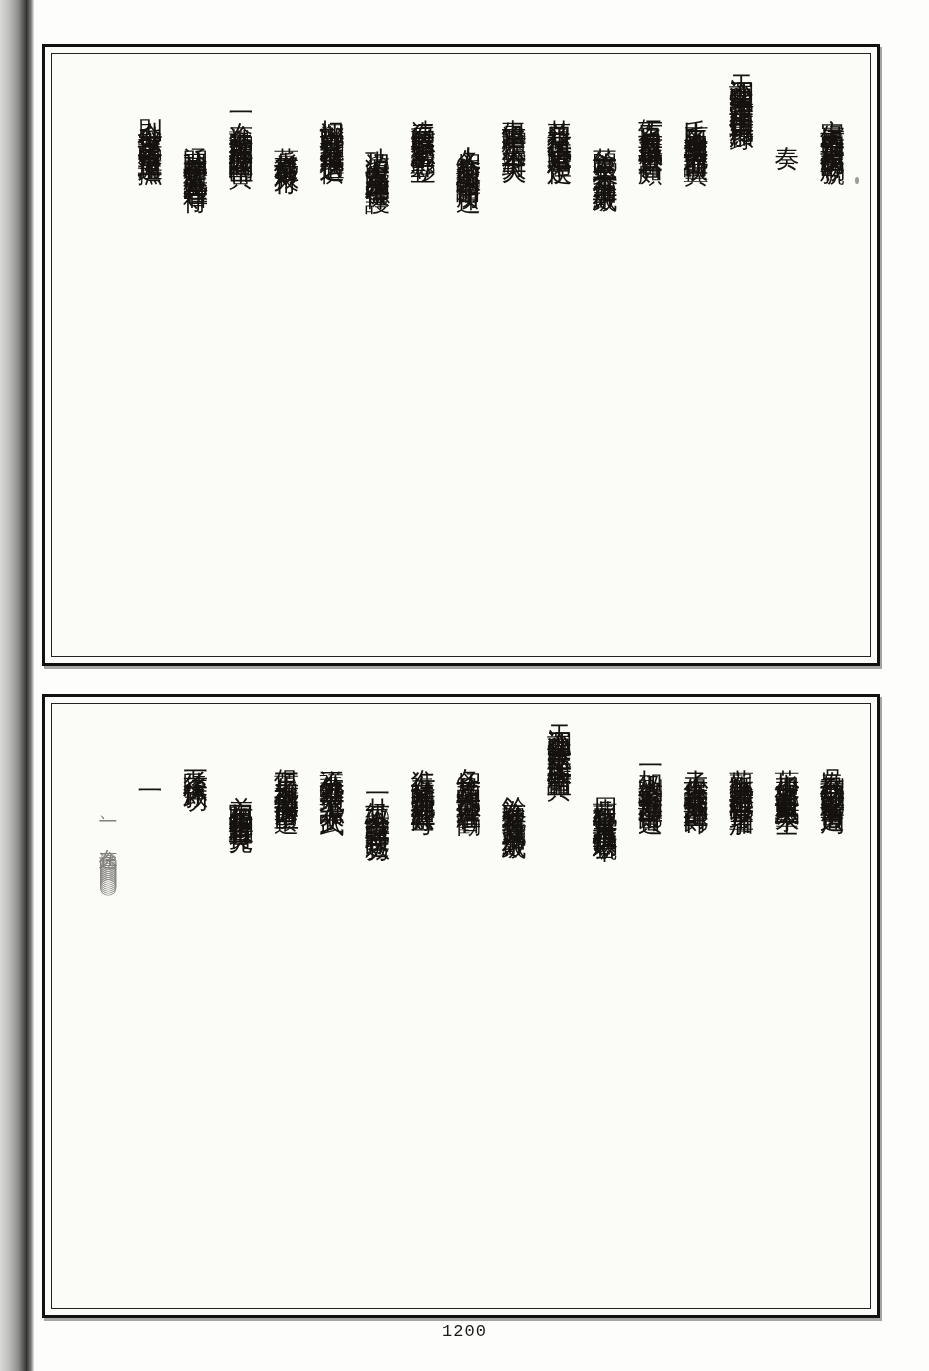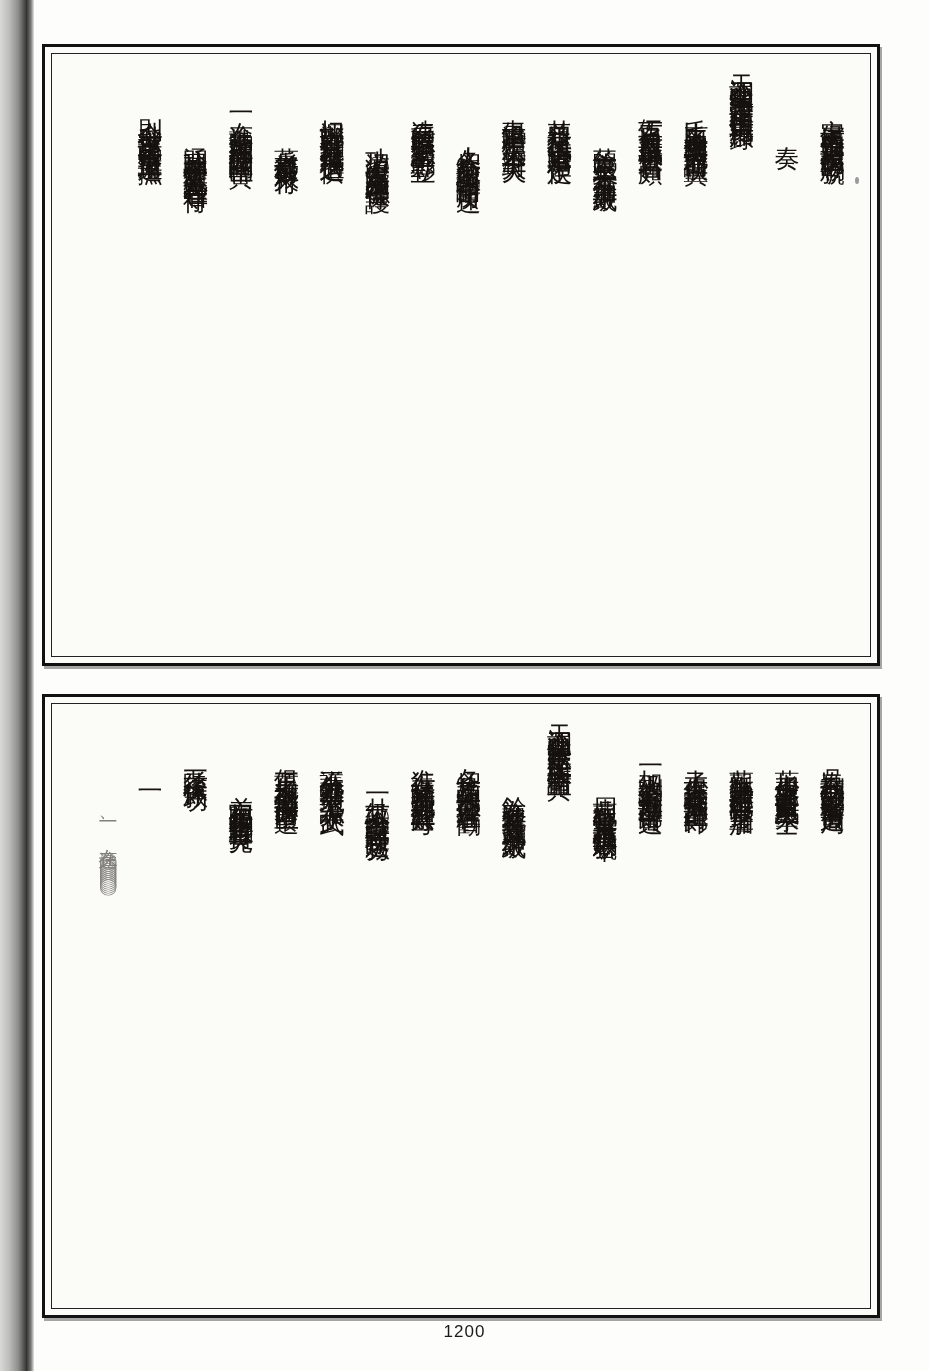--- a/index.html
+++ b/index.html
@@ -102,21 +102,21 @@
     opacity: .75;
   }
 
   
   .folio {
     position: absolute;
     left: 0;
     right: 0;
     top: 1322px;
     text-align: center;
-    font-family: Liberation Sans, sans-serif;
+    font-family: Liberation Mono, monospace;
     font-size: 17px;
     letter-spacing: 1px;
     color: #1a1a1a;
   }
 
   
   .speck {
     position: absolute;
     background: #4a4a48;
     border-radius: 50%;

